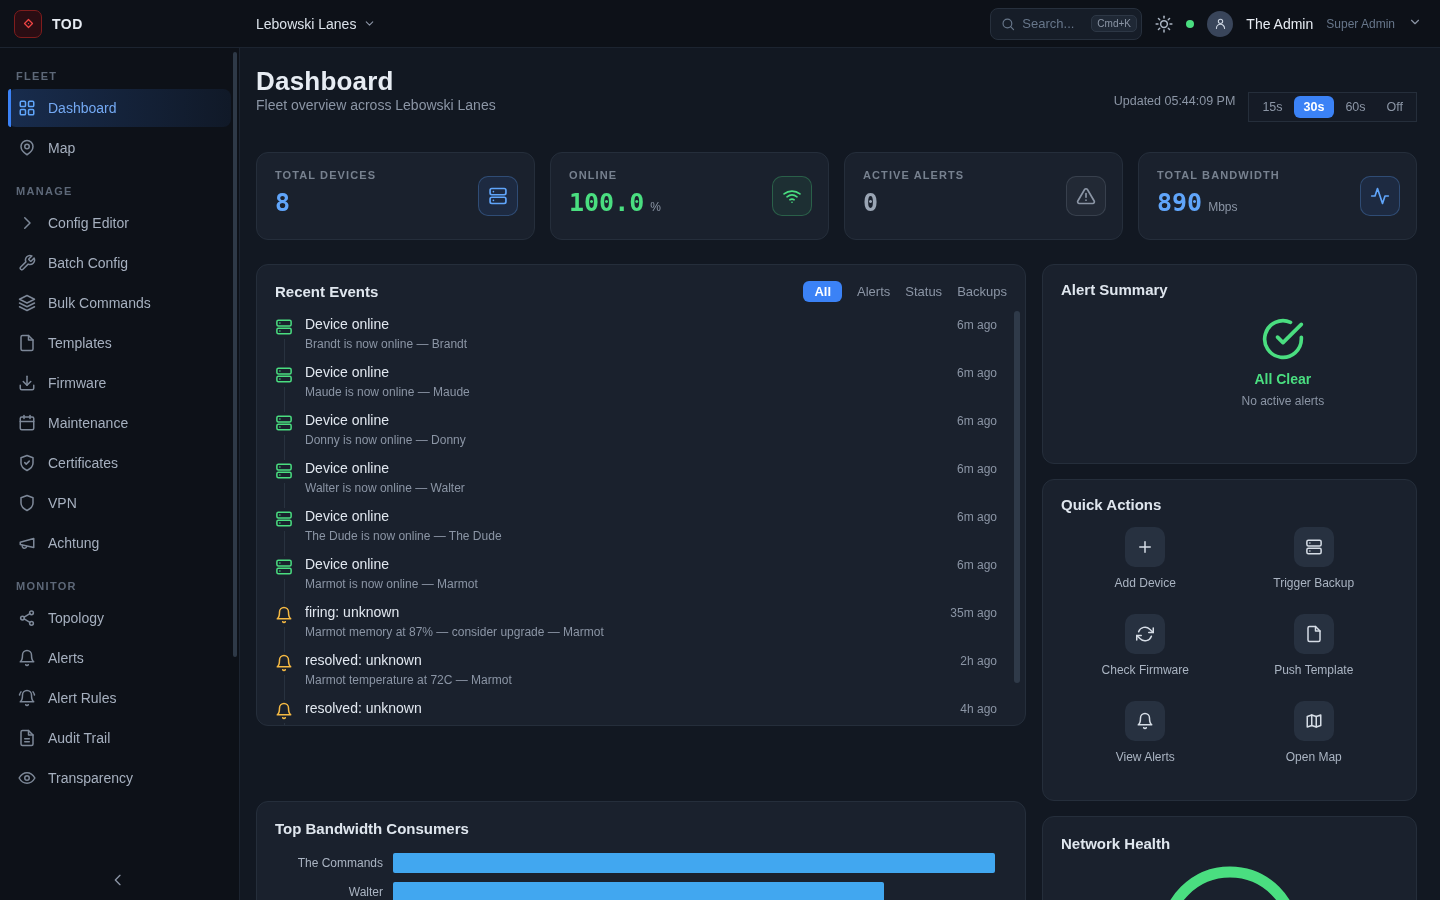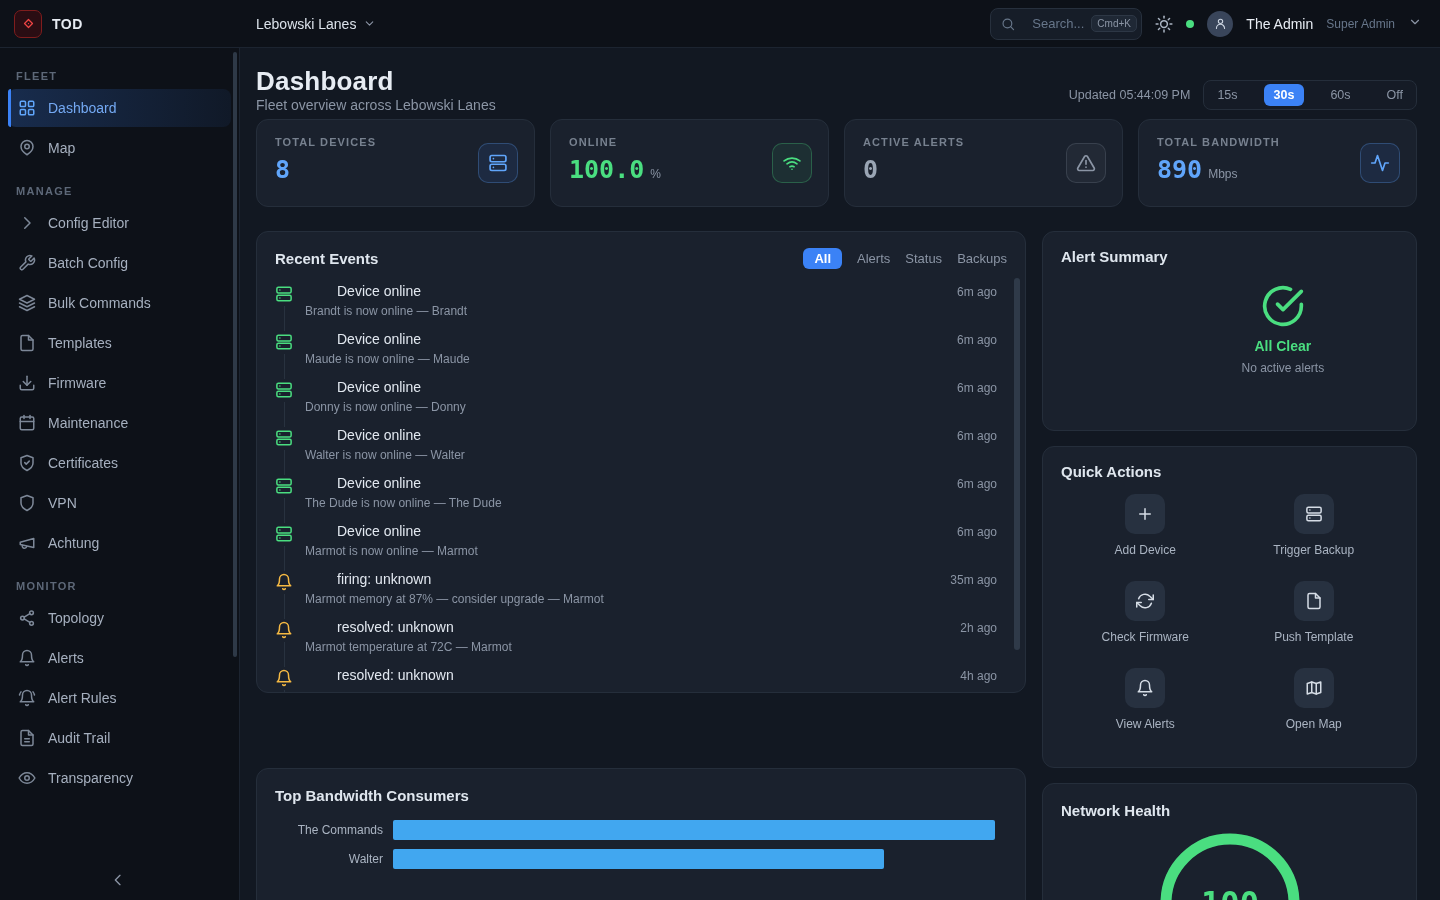--- a/index.html
+++ b/index.html
@@ -30,21 +30,21 @@
   .org-switcher { margin-left:16px; display:flex; align-items:center; gap:7px; font-size:14px; color:#dbe2ea; cursor:pointer; }
   .org-switcher .ic { width:13px; height:13px; color:#8b95a5; }
   .topbar-right { margin-left:auto; display:flex; align-items:center; gap:13px; padding-right:18px; }
   .search-box {
     display:flex; align-items:center; gap:7px; width:152px; height:32px;
     background:#161d28; border:1px solid #27303d; border-radius:8px; padding:0 7px 0 10px; cursor:text;
   }
   .search-box .ic { width:14px; height:14px; color:#67768a; }
   .search-box input {
     background:transparent; border:none; outline:none; width:62px;
-    font-size:13px; color:#e7ecf3; font-family:inherit;text-align:right;
+    font-size:13px; color:#e7ecf3; font-family:inherit;
   }
   .search-box input::placeholder { color:#67768a; }
   .kbd {
     font-size:10px; color:#8b95a5; background:#1f2835; border:1px solid #2d3745;
     border-radius:5px; padding:2px 5px; white-space:nowrap;
   }
   .icon-btn { background:none; border:none; color:#aab4c2; cursor:pointer; display:grid; place-items:center; }
   .icon-btn .ic { width:18px; height:18px; }
   .status-dot { width:8px; height:8px; border-radius:50%; background:#4ade80; }
   .avatar { width:26px; height:26px; border-radius:50%; background:#39455a; color:#cdd6e2; display:grid; place-items:center; cursor:pointer; }
@@ -79,25 +79,25 @@
   .collapse-bar { position:absolute; left:0; right:4px; bottom:0; height:40px; display:grid; place-items:center; color:#8b95a5; cursor:pointer; }
   .collapse-bar .ic { width:16px; height:16px; }
 
   
   .main { position:absolute; left:240px; top:48px; width:1200px; height:852px; padding:18px 23px 0 16px; overflow:hidden; }
   .page-head { display:flex; justify-content:space-between; align-items:flex-start; }
   .page-title { font-size:26px; font-weight:700; letter-spacing:.2px; }
   .page-sub { margin-top:0; font-size:14px; color:#8b95a5; }
   .head-right { display:flex; align-items:center; gap:13px; margin-top:14px; }
   .updated { font-size:12.5px; color:#8b95a5; }
-  .segmented { display:flex; gap:16px; background:#151b26; border:1px solid #252e3b; border-radius:8px; padding:3px; }
+  .segmented { display:flex; gap:1px; background:#151b26; border:1px solid #252e3b; border-radius:0; padding:3px;margin-top:12px; }
   .seg-btn { border:none; background:transparent; font-family:inherit; font-size:12.5px; color:#8b95a5; padding:4px 10px; border-radius:6px; cursor:pointer; }
   .seg-btn.active { background:#3b82f6; color:#fff; font-weight:600; }
 
-  .stats { display:grid; grid-template-columns:repeat(4,1fr); gap:15px; margin-top:6px; }
+  .stats { display:grid; grid-template-columns:repeat(4,1fr); gap:15px; margin-top:30px; }
   .stat-card { background:#1a212d; border:1px solid #252e3b; border-radius:12px; height:88px; padding:16px 18px; position:relative; }
   .stat-label { font-size:11px; font-weight:700; letter-spacing:1.1px; color:#77818f; }
   .stat-value-row { margin-top:9px; display:flex; align-items:baseline; gap:6px; }
   .stat-value { font-family:"DejaVu Sans Mono", monospace; font-size:25px; font-weight:700; line-height:1; }
   .v-blue { color:#60a5fa; } .v-green { color:#4ade80; } .v-gray { color:#9aa5b4; }
   .stat-unit { font-size:12px; color:#8b95a5; }
   .stat-icon { position:absolute; right:16px; top:50%; transform:translateY(-50%); width:40px; height:40px; border-radius:10px; display:grid; place-items:center; }
   .stat-icon .ic { width:20px; height:20px; }
   .tint-blue  { color:#60a5fa; background:rgba(59,130,246,.10);  border:1px solid rgba(96,165,250,.28); }
   .tint-green { color:#4ade80; background:rgba(74,222,128,.08);  border:1px solid rgba(74,222,128,.28); }
@@ -113,21 +113,21 @@
   .ev-tabs { display:flex; align-items:center; gap:15px; }
   .ev-tab { background:none; border:none; font-family:inherit; font-size:13px; color:#8b95a5; cursor:pointer; padding:3px 0; }
   .ev-tab.active { background:#3b82f6; color:#fff; border-radius:6px; padding:3px 11px; font-weight:600; }
   .events-list { flex:1; overflow:hidden; padding:2px 28px 0 18px; }
   .event-row { display:flex; gap:12px; height:48px; }
   .rail { width:18px; display:flex; flex-direction:column; align-items:center; }
   .rail .ic { width:18px; height:18px; margin-top:2px; }
   .rail::after { content:""; width:1px; flex:1; background:#28323f; margin-top:3px; }
   .ev-status { color:#4ade80; } .ev-alert { color:#f5b943; }
   .ev-body { flex:1; min-width:0; }
-  .ev-title { font-size:14px; font-weight:500; color:#e2e8f0; line-height:1.25;margin-left:32px; }
+  .ev-title { font-size:14px; font-weight:500; color:#e2e8f0; line-height:1.25; }
   .ev-detail { font-size:12px; color:#8b95a5; margin-top:3px; white-space:nowrap; overflow:hidden; text-overflow:ellipsis; }
   .ev-time { font-size:12px; color:#8b95a5; white-space:nowrap; padding-top:2px; }
   .events-thumb { position:absolute; right:5px; top:46px; width:6px; height:372px; border-radius:3px; background:#2f3a49; cursor:pointer; }
 
   
   .right-stack { display:flex; flex-direction:column; gap:15px; }
   .alert-card { height:200px; padding:16px 18px; display:flex; }
   .as-body { flex:1; display:flex; flex-direction:column; align-items:center; justify-content:center; margin-top:-4px; }
   .as-icon { width:44px; height:44px; color:#4ade80; }
   .as-status { color:#4ade80; font-size:14px; font-weight:600; margin-top:10px; }

